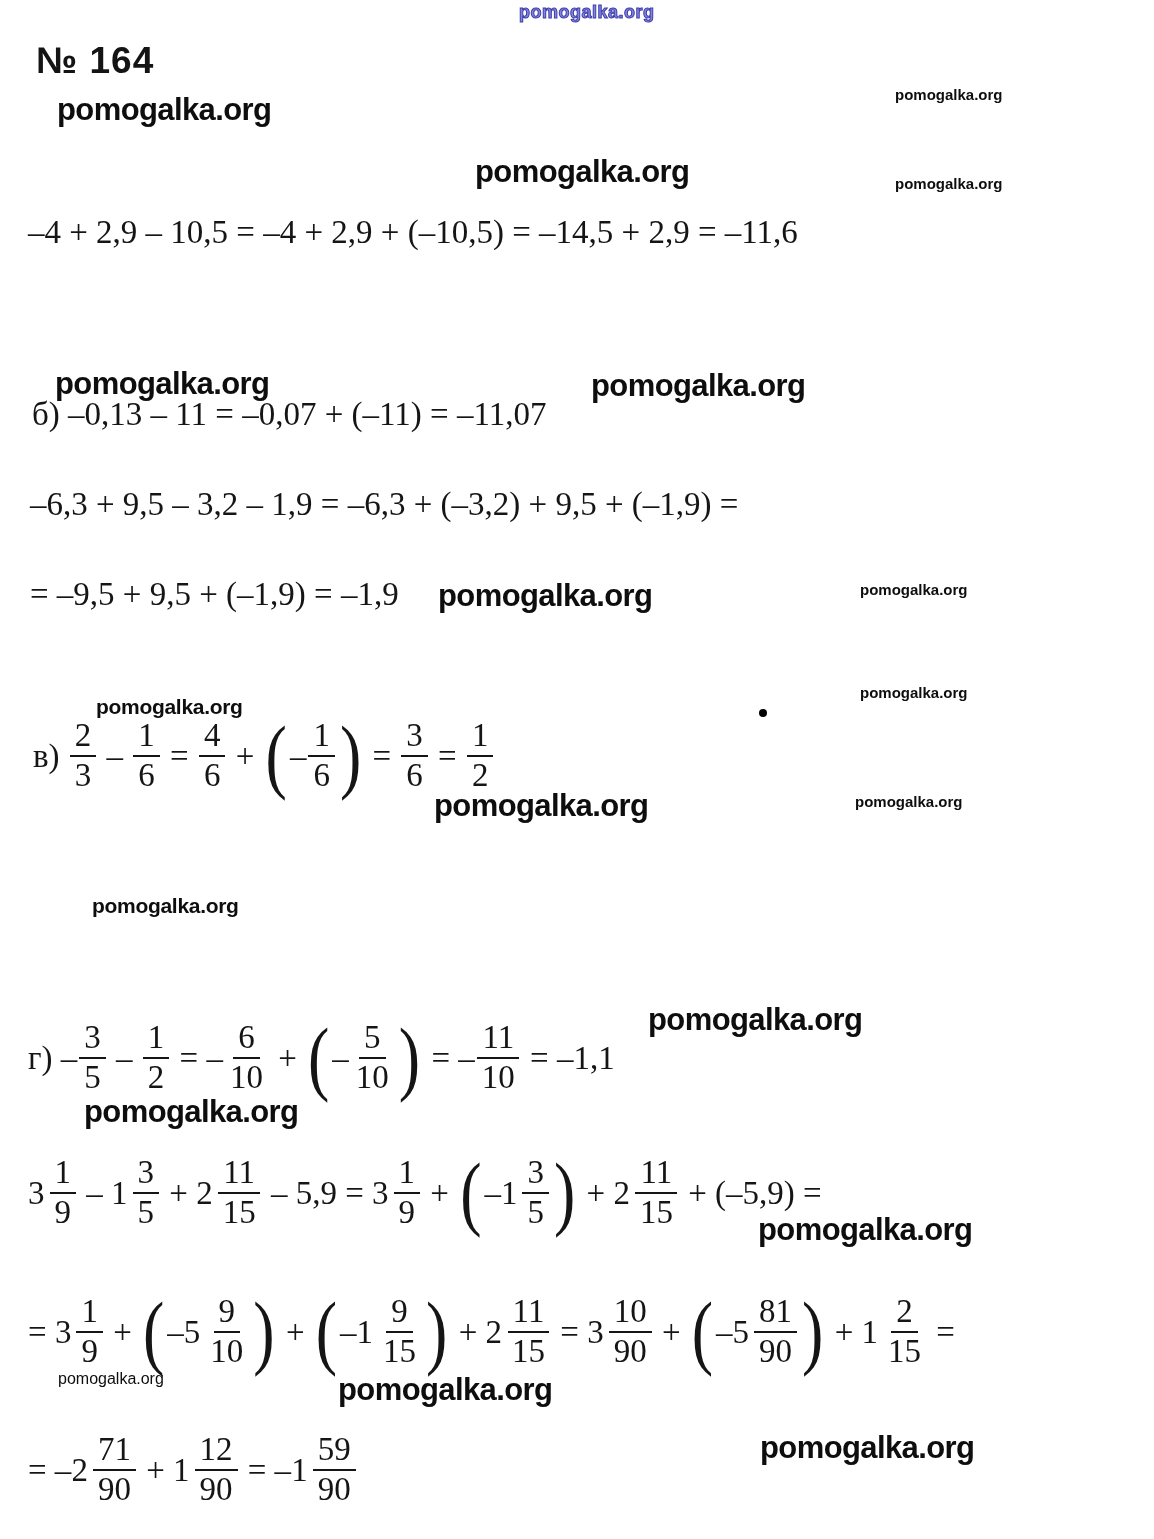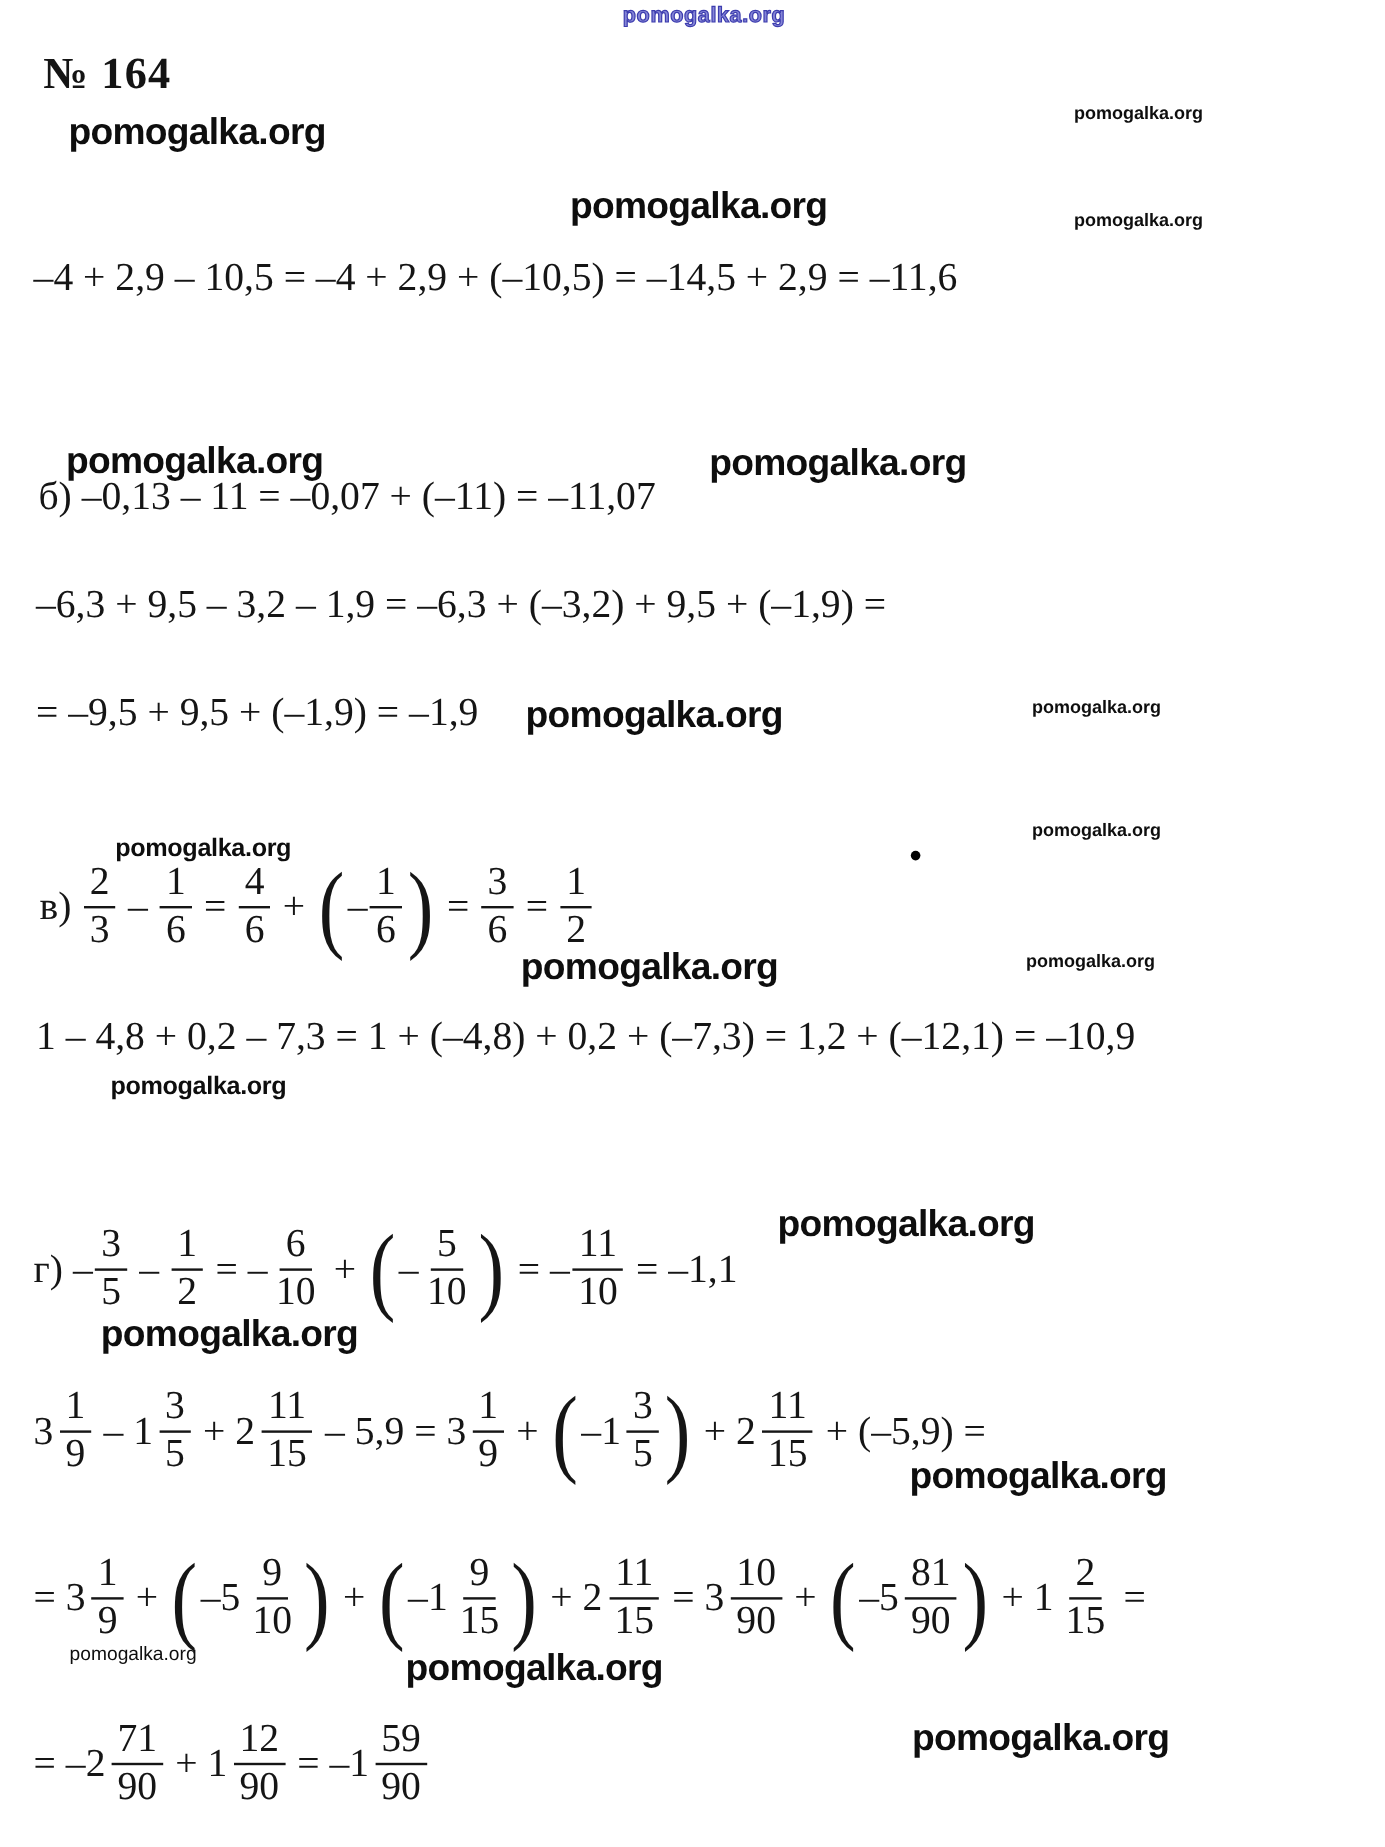--- a/index.html
+++ b/index.html
@@ -1,17 +1,17 @@
 <!DOCTYPE html>
 <html><head>
 <meta charset="utf-8">
 <style>
   html,body{margin:0;padding:0;background:#ffffff;}
   .page{position:relative;width:1154px;height:1539px;background:#ffffff;overflow:hidden;color:#141414;}
-  .title{position:absolute;left:36px;top:40px;font-family:Liberation Serif, serif;font-weight:700;font-size:37px;letter-spacing:1px;}
+  .title{position:absolute;left:36px;top:40px;font-family:Liberation Sans, sans-serif;font-weight:700;font-size:37px;letter-spacing:1px;}
   .mline{position:absolute;display:flex;align-items:center;white-space:pre;font-family:"Liberation Serif",serif;font-size:33px;color:#151515;}
   .mline.fr-line{height:100px;}
   .fr{display:inline-flex;flex-direction:column;align-items:center;line-height:1.02;margin:0 2px;}
   .nu{display:block;padding:0 5px 2px;border-bottom:2.5px solid #151515;}
   .de{display:block;padding:2px 5px 0;}
   .mx{display:inline-flex;align-items:center;}
   .wh{margin-right:3px;}
   .bp{font-size:64px;line-height:0.9;transform:scaleY(1.28);display:inline-block;margin:0 3px;font-weight:400;}
   .wm{position:absolute;font-family:"Liberation Sans",sans-serif;color:#0e0e0e;white-space:nowrap;}
   .wm-lg{font-size:31px;font-weight:700;letter-spacing:-0.6px;}
@@ -54,20 +54,19 @@
 
   <span class="dot" style="left:759px;top:709px;"></span>
 
   <div class="mline" style="left:28px;top:214px;align-items:flex-end;"><span class="tx">–4 + 2,9 – 10,5 = –4 + 2,9 + (–10,5) = –14,5 + 2,9 = –11,6</span></div>
 
   <div class="mline" style="left:32px;top:396px;"><span class="tx">б) –0,13 – 11 = –0,07 + (–11) = –11,07</span></div>
   <div class="mline" style="left:30px;top:486px;text-align:right;"><span class="tx">–6,3 + 9,5 – 3,2 – 1,9 = –6,3 + (–3,2) + 9,5 + (–1,9) =</span></div>
   <div class="mline" style="left:30px;top:576px;"><span class="tx">= –9,5 + 9,5 + (–1,9) = –1,9</span></div>
 
   <div class="mline fr-line" style="left:33px;top:706px;"><span class="tx">в) </span><span class="fr"><span class="nu">2</span><span class="de">3</span></span><span class="tx"> – </span><span class="fr"><span class="nu">1</span><span class="de">6</span></span><span class="tx"> = </span><span class="fr"><span class="nu">4</span><span class="de">6</span></span><span class="tx"> + </span><span class="bp">(</span><span class="tx">–</span><span class="fr"><span class="nu">1</span><span class="de">6</span></span><span class="bp">)</span><span class="tx"> = </span><span class="fr"><span class="nu">3</span><span class="de">6</span></span><span class="tx"> = </span><span class="fr"><span class="nu">1</span><span class="de">2</span></span></div>
-  <div class="mline" style="left:30px;top:846px;"><span class="tx">1 – 4,8 + 0,2 – 7,3 = 1 + (–4,8) + 0,2 + (–7,3) = 1,2 + (–12,1) = –10,9</span></div>
 
   <div class="mline fr-line" style="left:28px;top:1008px;"><span class="tx">г) –</span><span class="fr"><span class="nu">3</span><span class="de">5</span></span><span class="tx"> – </span><span class="fr"><span class="nu">1</span><span class="de">2</span></span><span class="tx"> = –</span><span class="fr"><span class="nu">6</span><span class="de">10</span></span><span class="tx"> + </span><span class="bp">(</span><span class="tx">–</span><span class="fr"><span class="nu">5</span><span class="de">10</span></span><span class="bp">)</span><span class="tx"> = –</span><span class="fr"><span class="nu">11</span><span class="de">10</span></span><span class="tx"> = –1,1</span></div>
   <div class="mline fr-line" style="left:28px;top:1143px;"><span class="mx"><span class="wh">3</span><span class="fr"><span class="nu">1</span><span class="de">9</span></span></span><span class="tx"> – </span><span class="mx"><span class="wh">1</span><span class="fr"><span class="nu">3</span><span class="de">5</span></span></span><span class="tx"> + </span><span class="mx"><span class="wh">2</span><span class="fr"><span class="nu">11</span><span class="de">15</span></span></span><span class="tx"> – 5,9 = </span><span class="mx"><span class="wh">3</span><span class="fr"><span class="nu">1</span><span class="de">9</span></span></span><span class="tx"> + </span><span class="bp">(</span><span class="tx">–</span><span class="mx"><span class="wh">1</span><span class="fr"><span class="nu">3</span><span class="de">5</span></span></span><span class="bp">)</span><span class="tx"> + </span><span class="mx"><span class="wh">2</span><span class="fr"><span class="nu">11</span><span class="de">15</span></span></span><span class="tx"> + (–5,9) =</span></div>
   <div class="mline fr-line" style="left:28px;top:1282px;"><span class="tx">= </span><span class="mx"><span class="wh">3</span><span class="fr"><span class="nu">1</span><span class="de">9</span></span></span><span class="tx"> + </span><span class="bp">(</span><span class="tx">–</span><span class="mx"><span class="wh">5</span><span class="fr"><span class="nu">9</span><span class="de">10</span></span></span><span class="bp">)</span><span class="tx"> + </span><span class="bp">(</span><span class="tx">–</span><span class="mx"><span class="wh">1</span><span class="fr"><span class="nu">9</span><span class="de">15</span></span></span><span class="bp">)</span><span class="tx"> + </span><span class="mx"><span class="wh">2</span><span class="fr"><span class="nu">11</span><span class="de">15</span></span></span><span class="tx"> = </span><span class="mx"><span class="wh">3</span><span class="fr"><span class="nu">10</span><span class="de">90</span></span></span><span class="tx"> + </span><span class="bp">(</span><span class="tx">–</span><span class="mx"><span class="wh">5</span><span class="fr"><span class="nu">81</span><span class="de">90</span></span></span><span class="bp">)</span><span class="tx"> + </span><span class="mx"><span class="wh">1</span><span class="fr"><span class="nu">2</span><span class="de">15</span></span></span><span class="tx"> =</span></div>
   <div class="mline fr-line" style="left:28px;top:1420px;"><span class="tx">= –</span><span class="mx"><span class="wh">2</span><span class="fr"><span class="nu">71</span><span class="de">90</span></span></span><span class="tx"> + </span><span class="mx"><span class="wh">1</span><span class="fr"><span class="nu">12</span><span class="de">90</span></span></span><span class="tx"> = –</span><span class="mx"><span class="wh">1</span><span class="fr"><span class="nu">59</span><span class="de">90</span></span></span></div>
 
 </div>
 
 </body></html>

